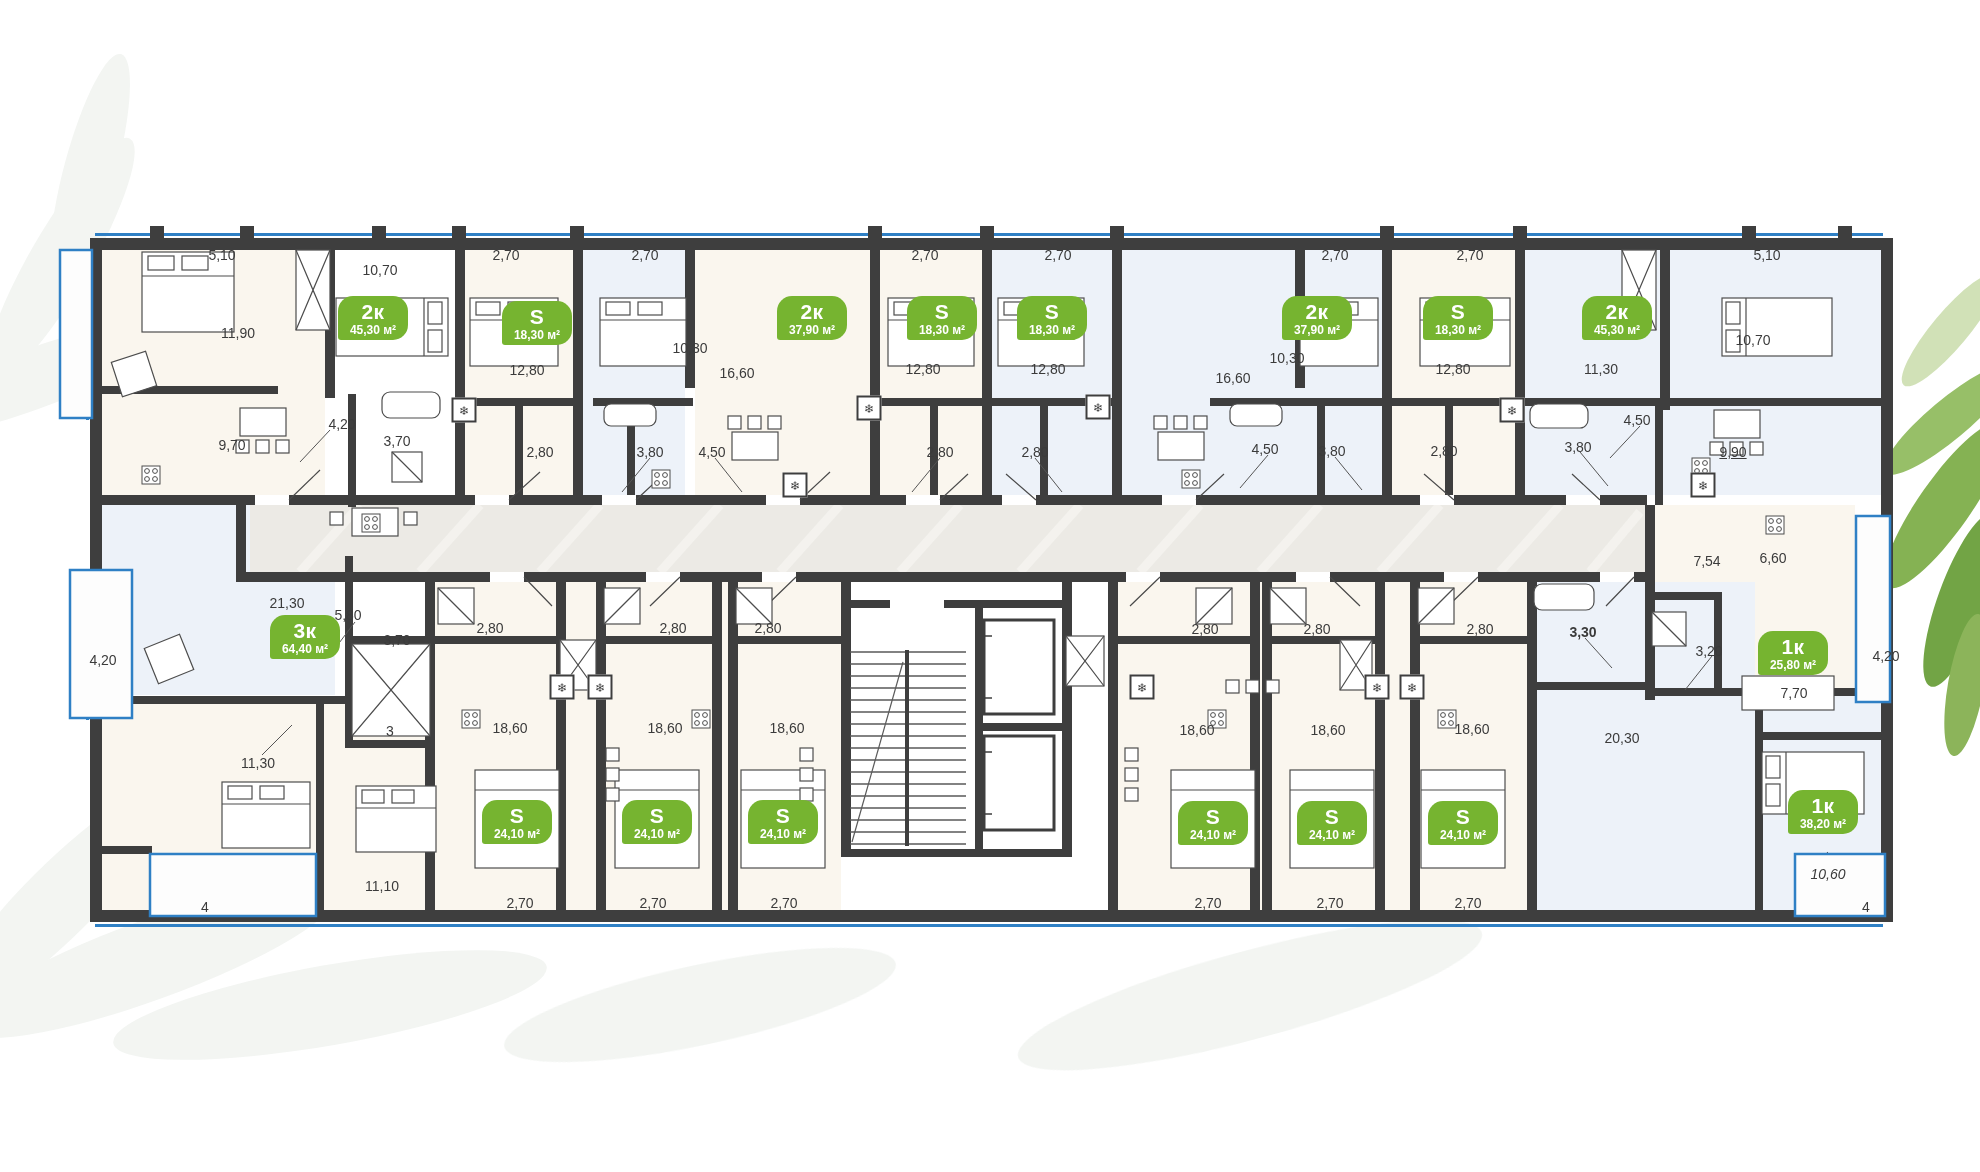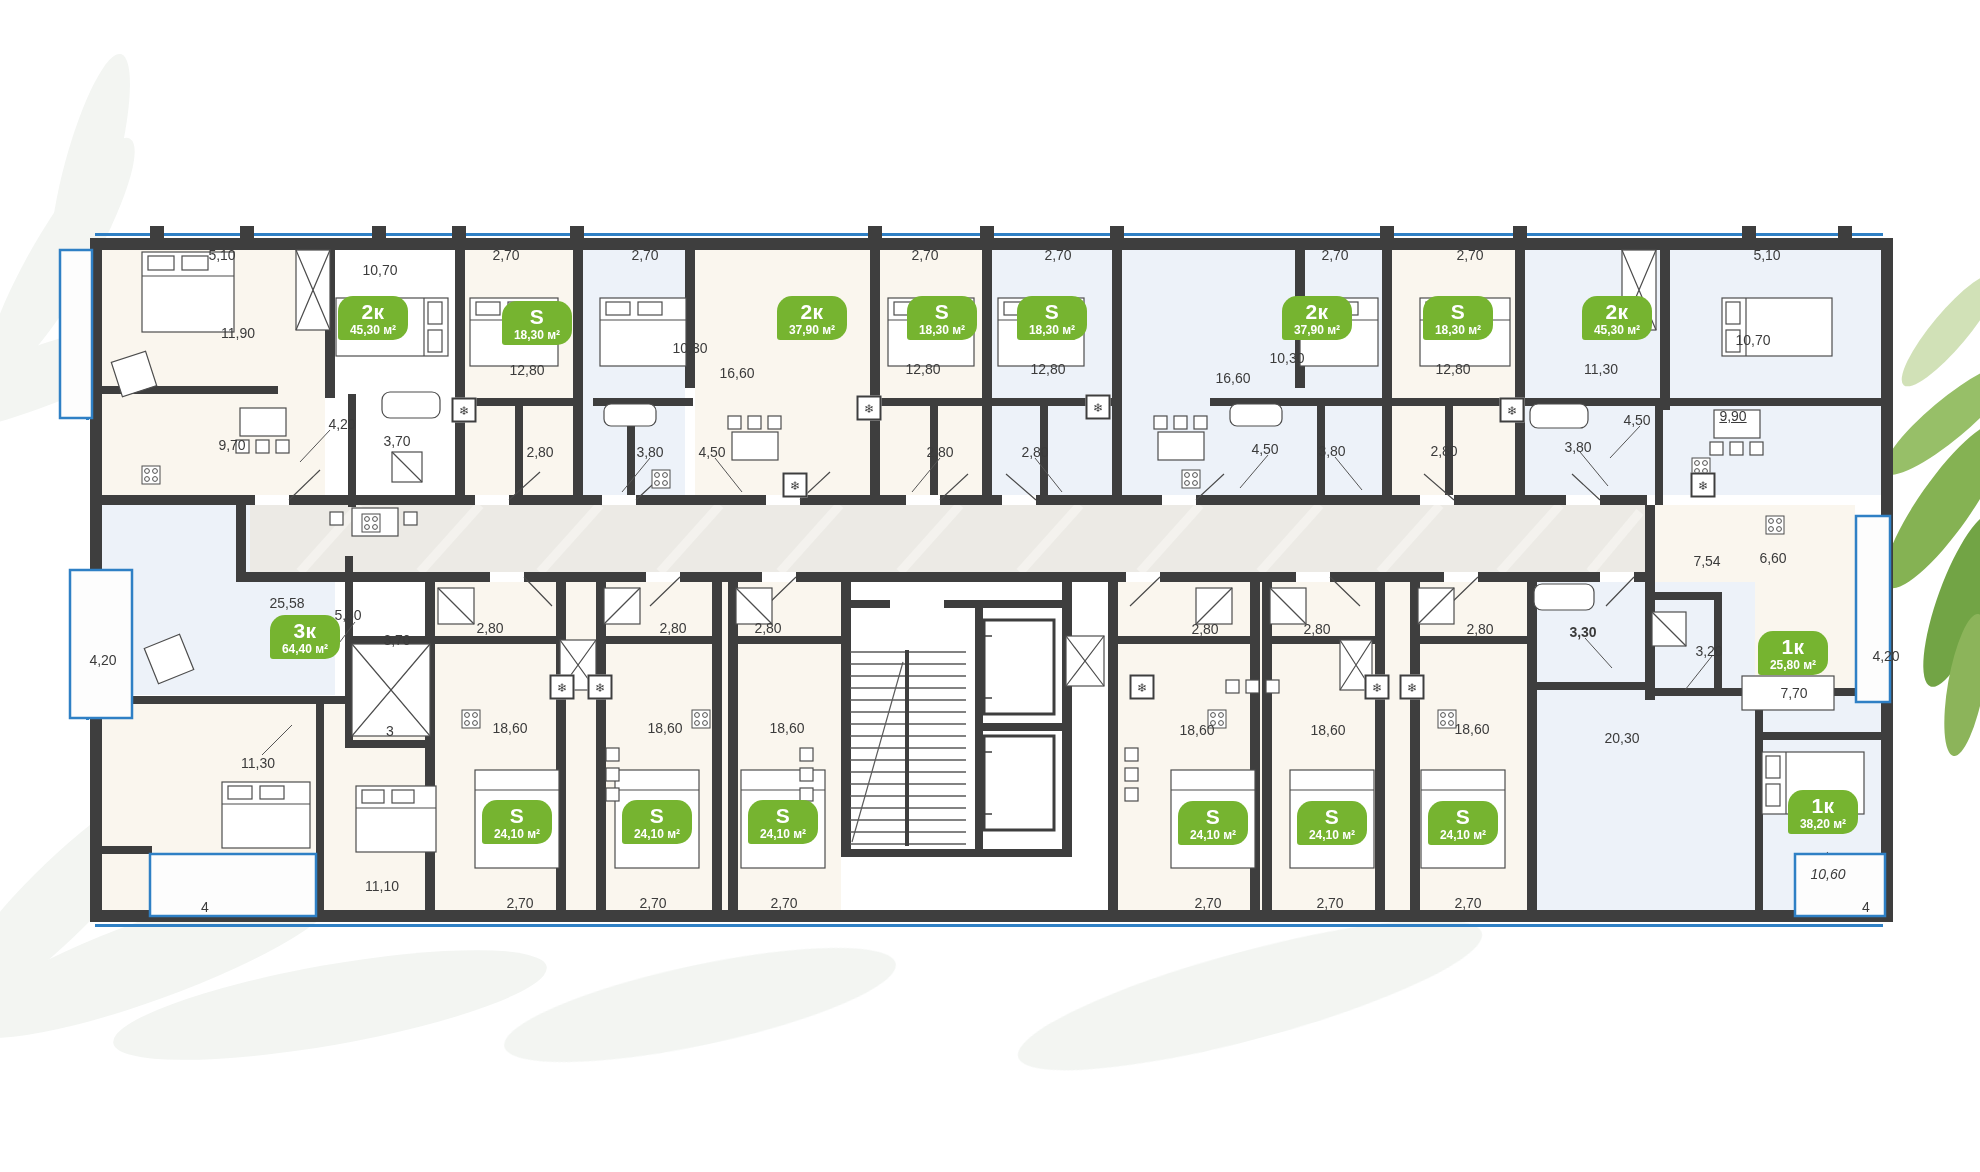--- a/index.html
+++ b/index.html
@@ -595,22 +595,22 @@
       <div class="dim" style="left: 540px; top: 452px;">2,80</div>
       <div class="dim" style="left: 650px; top: 452px;">3,80</div>
       <div class="dim" style="left: 712px; top: 452px;">4,50</div>
       <div class="dim" style="left: 940px; top: 452px;">2,80</div>
       <div class="dim" style="left: 1035px; top: 452px;">2,80</div>
       <div class="dim" style="left: 1265px; top: 449px;">4,50</div>
       <div class="dim" style="left: 1332px; top: 451px;">3,80</div>
       <div class="dim" style="left: 1444px; top: 451px;">2,80</div>
       <div class="dim" style="left: 1578px; top: 447px;">3,80</div>
       <div class="dim" style="left: 1637px; top: 420px;">4,50</div>
-      <div class="dim" style="left: 1733px; top: 416px; text-decoration: underline;">9,90</div>
-      <div class="dim" style="left: 287px; top: 603px;">25,58</div>
+      <div class="dim" style="left: 1733px; top: 452px; text-decoration: underline;">9,90</div>
+      <div class="dim" style="left: 287px; top: 603px;">21,30</div>
       <div class="dim" style="left: 348px; top: 615px; text-align: right;">5,80</div>
       <div class="dim" style="left: 103px; top: 660px;">4,20</div>
       <div class="dim" style="left: 397px; top: 640px;">3,70</div>
       <div class="dim" style="left: 390px; top: 731px;">3</div>
       <div class="dim" style="left: 258px; top: 763px;">11,30</div>
       <div class="dim" style="left: 382px; top: 886px;">11,10</div>
       <div class="dim" style="left: 205px; top: 907px;">4</div>
       <div class="dim" style="left: 1707px; top: 561px;">7,54</div>
       <div class="dim" style="left: 1773px; top: 558px;">6,60</div>
       <div class="dim" style="left: 1583px; top: 632px; font-weight: bold;">3,30</div>

